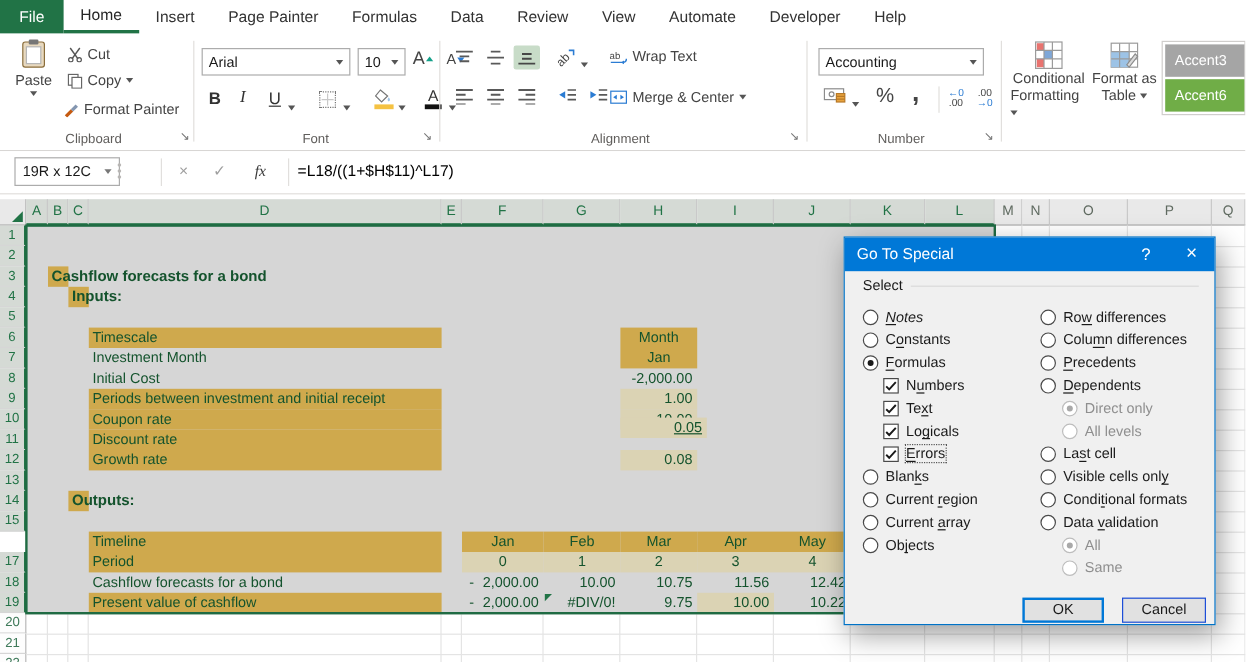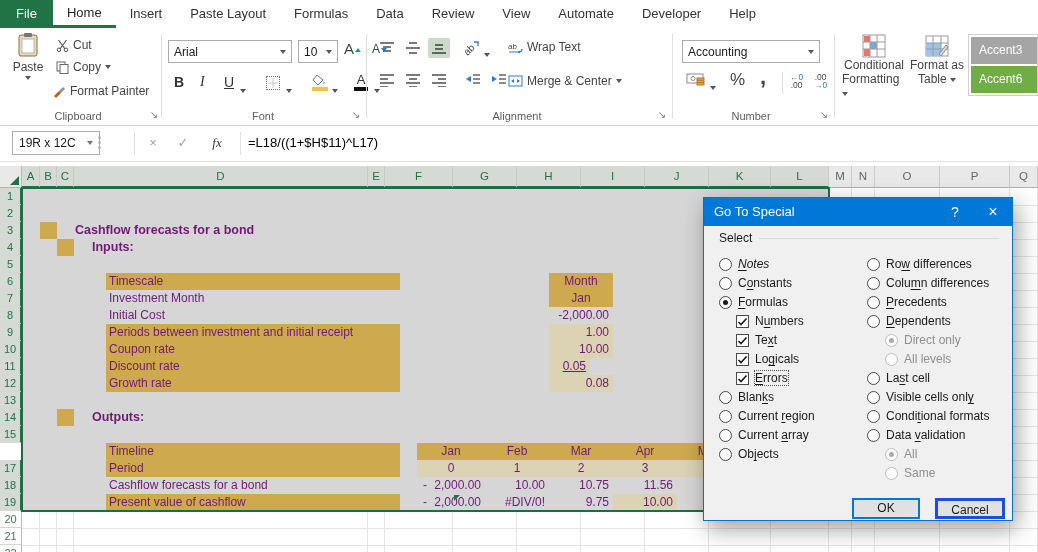--- a/index.html
+++ b/index.html
@@ -45,21 +45,21 @@
   .corner{position:absolute;left:0;top:166px;width:22px;height:22px;background:#e9e9e9;border-right:1px solid #b8b8b8;border-bottom:1px solid #b0b0b0;box-sizing:border-box;}
   .corner .tri{position:absolute;right:2px;bottom:2px;width:0;height:0;border-right:9px solid var(--excel-green);border-top:9px solid transparent;}
   .colhdr{position:absolute;top:166px;height:22px;box-sizing:border-box;background:#e9e9e9;border-right:1px solid #c9c9c9;border-bottom:1px solid #b0b0b0;color:#5f6a60;font-size:11.5px;text-align:center;line-height:20px;}
   .colhdr.sel{background:#d5dad5;color:var(--excel-green);border-bottom:2px solid var(--excel-green);}
   .rowhdr{position:absolute;left:0;width:22px;height:17px;box-sizing:border-box;background:#fdfdfd;border-right:1px solid #b8b8b8;border-bottom:1px solid #d6d6d6;color:#3f7a5a;font-size:11px;text-align:center;line-height:16px;}
   .rowhdr.sel{background:#d5dad5;color:var(--excel-green);border-right:2px solid var(--excel-green);}
   .vline{position:absolute;width:1px;background:#e4e4e4;}
   .hline{position:absolute;height:1px;background:#e4e4e4;}
   .selbg{position:absolute;background:var(--selection-bg);}
   .selborder{position:absolute;border:2px solid var(--selection-border);box-sizing:border-box;pointer-events:none;}
-  .cell{position:absolute;height:17px;line-height:17px;font-size:12px;color:#701a75;white-space:nowrap;box-sizing:border-box;padding-left:3px;margin-left:32px;}
+  .cell{position:absolute;height:17px;line-height:17px;font-size:12px;color:#14532d;white-space:nowrap;box-sizing:border-box;padding-left:3px;}
   .cell.al-r{text-align:right;padding-right:4px;padding-left:0;}
   .cell.al-c{text-align:center;padding-left:0;}
   .cell.bold{font-weight:bold;font-size:12.5px;}
   .cell.neg{display:flex;justify-content:space-between;padding:0 4px 0 6px;}
   .f-gold{background:var(--gold);}
   .f-beige{background:var(--beige);}
   .cellfill{position:absolute;height:17px;}
   .errtri{position:absolute;width:0;height:0;border-top:6px solid var(--error-indicator);border-right:6px solid transparent;}
   
   .dialog{position:absolute;left:703px;top:197px;width:310px;height:324px;background:#f0f0f0;border:1px solid #0072c6;box-sizing:border-box;box-shadow:4px 8px 22px rgba(0,0,0,.38);}
@@ -69,34 +69,34 @@
   .groupline{position:absolute;left:55px;right:13px;top:40px;height:1px;background:#dadada;}
   .opt{position:absolute;height:16px;display:flex;align-items:center;font-size:12px;color:#1a1a1a;white-space:nowrap;}
   .opt.dis{color:#8f8f8f;}
   .box{width:13px;height:13px;border:1px solid #4a4a4a;background:#fff;margin-right:6px;box-sizing:border-box;display:flex;align-items:center;justify-content:center;flex:none;}
   .box.radio{border-radius:50%;}
   .opt.dis .box{border-color:#bdbdbd;}
   .dot{width:5px;height:5px;border-radius:50%;background:#1a1a1a;}
   .opt.dis .dot{background:#a9a9a9;}
   .focus-text{outline:1px dotted #555;text-align:center;}
   .olabel u{text-underline-offset:2px;}
-  .btn{position:absolute;top:300px;height:21px;background:#e1e1e1;border:3px solid #1d4ed8;font-size:12px;color:#1a1a1a;text-align:center;line-height:19px;box-sizing:border-box;}
+  .btn{position:absolute;top:300px;height:21px;background:#e1e1e1;border:1px solid #1d4ed8;font-size:12px;color:#1a1a1a;text-align:center;line-height:19px;box-sizing:border-box;}
   .btn.default{border:2px solid var(--dialog-titlebar);line-height:16px;}
   svg{display:block;}
 </style>
 </head>
 <body>
 
 <div class="app">
 
   <div class="tabsrow" id="tabsrow">
       <span class="tab file">File</span>
       <span class="tab active">Home</span>
       <span class="tab">Insert</span>
-      <span class="tab">Paste Layout</span>
+      <span class="tab">Page Painter</span>
       <span class="tab">Formulas</span>
       <span class="tab">Data</span>
       <span class="tab">Review</span>
       <span class="tab">View</span>
       <span class="tab">Automate</span>
       <span class="tab">Developer</span>
       <span class="tab">Help</span>
     </div>
 
   <div class="ribbon">
@@ -458,21 +458,21 @@
       <div class="cell f-gold al-c" style="position: absolute; left: 517px; top: 273px; width: 64px; height: 17px;">Month</div>
       <div class="cell" style="position: absolute; left: 74px; top: 290px; width: 294px; height: 17px;">Investment Month</div>
       <div class="cell f-gold al-c" style="position: absolute; left: 517px; top: 290px; width: 64px; height: 17px;">Jan</div>
       <div class="cell" style="position: absolute; left: 74px; top: 307px; width: 294px; height: 17px;">Initial Cost</div>
       <div class="cell al-r" style="position: absolute; left: 517px; top: 307px; width: 64px; height: 17px;">-2,000.00</div>
       <div class="cell f-gold" style="position: absolute; left: 74px; top: 324px; width: 294px; height: 17px;">Periods between investment and initial receipt</div>
       <div class="cell f-beige al-r" style="position: absolute; left: 517px; top: 324px; width: 64px; height: 17px;">1.00</div>
       <div class="cell f-gold" style="position: absolute; left: 74px; top: 341px; width: 294px; height: 17px;">Coupon rate</div>
       <div class="cell f-beige al-r" style="position: absolute; left: 517px; top: 341px; width: 64px; height: 17px;">10.00</div>
       <div class="cell f-gold" style="position: absolute; left: 74px; top: 358px; width: 294px; height: 17px;">Discount rate</div>
-      <div class="cell f-beige al-r" style="position: absolute; left: 517px; top: 358px; width: 41px; height: 17px; text-decoration: underline;">0.05</div>
+      <div class="cell f-beige al-r" style="position: absolute; left: 517px; top: 348px; width: 72px; height: 17px; text-decoration: underline;">0.05</div>
       <div class="cell f-gold" style="position: absolute; left: 74px; top: 375px; width: 294px; height: 17px;">Growth rate</div>
       <div class="cell f-beige al-r" style="position: absolute; left: 517px; top: 375px; width: 64px; height: 17px;">0.08</div>
       <div class="cellfill f-gold" style="position: absolute; left: 57px; top: 409px; width: 17px; height: 17px;"></div>
       <div class="cell bold" style="position: absolute; left: 57px; top: 409px; height: 17px;">Outputs:</div>
       <div class="cell f-gold" style="position: absolute; left: 74px; top: 443px; width: 294px; height: 17px;">Timeline</div>
       <div class="cell f-gold al-c" style="position: absolute; left: 385px; top: 443px; width: 68px; height: 17px;">Jan</div>
       <div class="cell f-gold al-c" style="position: absolute; left: 453px; top: 443px; width: 64px; height: 17px;">Feb</div>
       <div class="cell f-gold al-c" style="position: absolute; left: 517px; top: 443px; width: 64px; height: 17px;">Mar</div>
       <div class="cell f-gold al-c" style="position: absolute; left: 581px; top: 443px; width: 64px; height: 17px;">Apr</div>
       <div class="cell f-gold al-c" style="position: absolute; left: 645px; top: 443px; width: 64px; height: 19px;">May</div>

